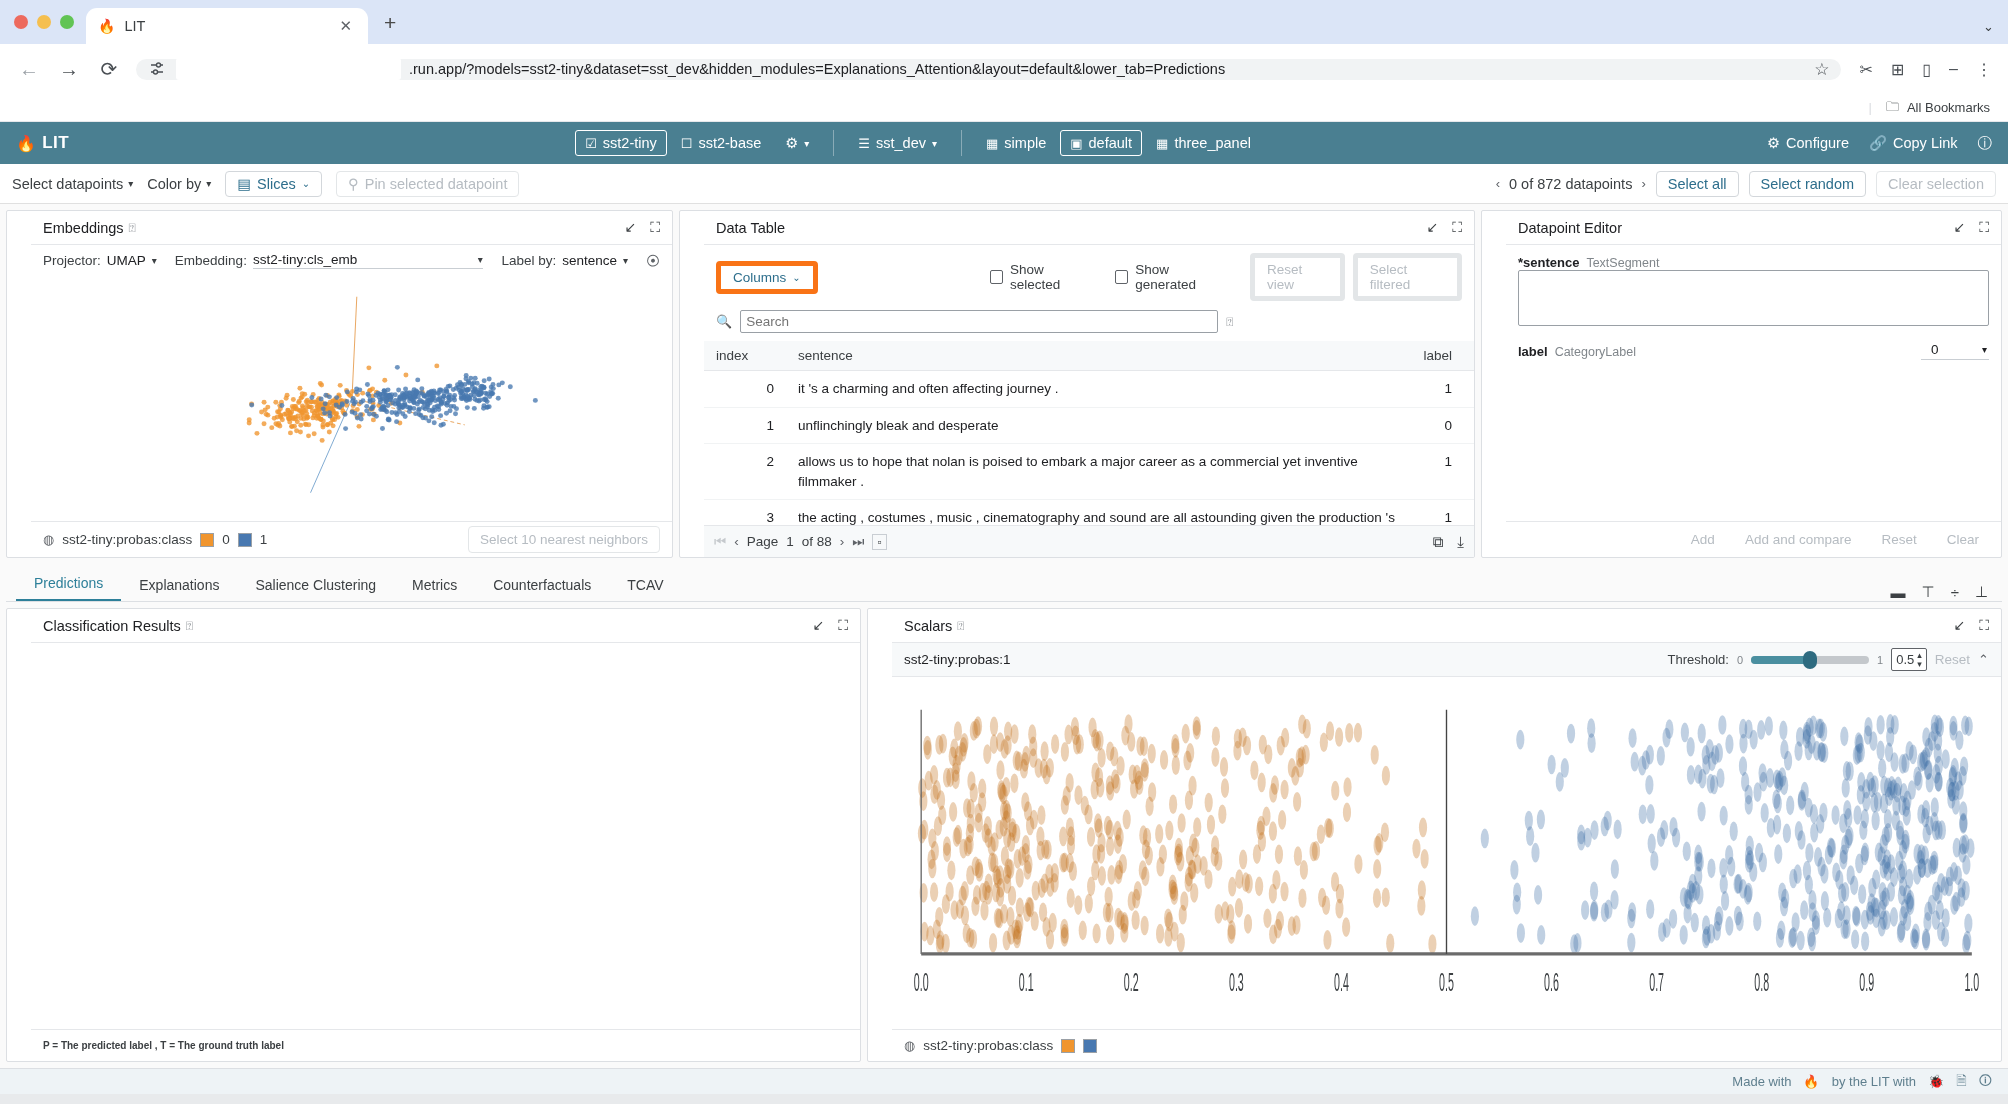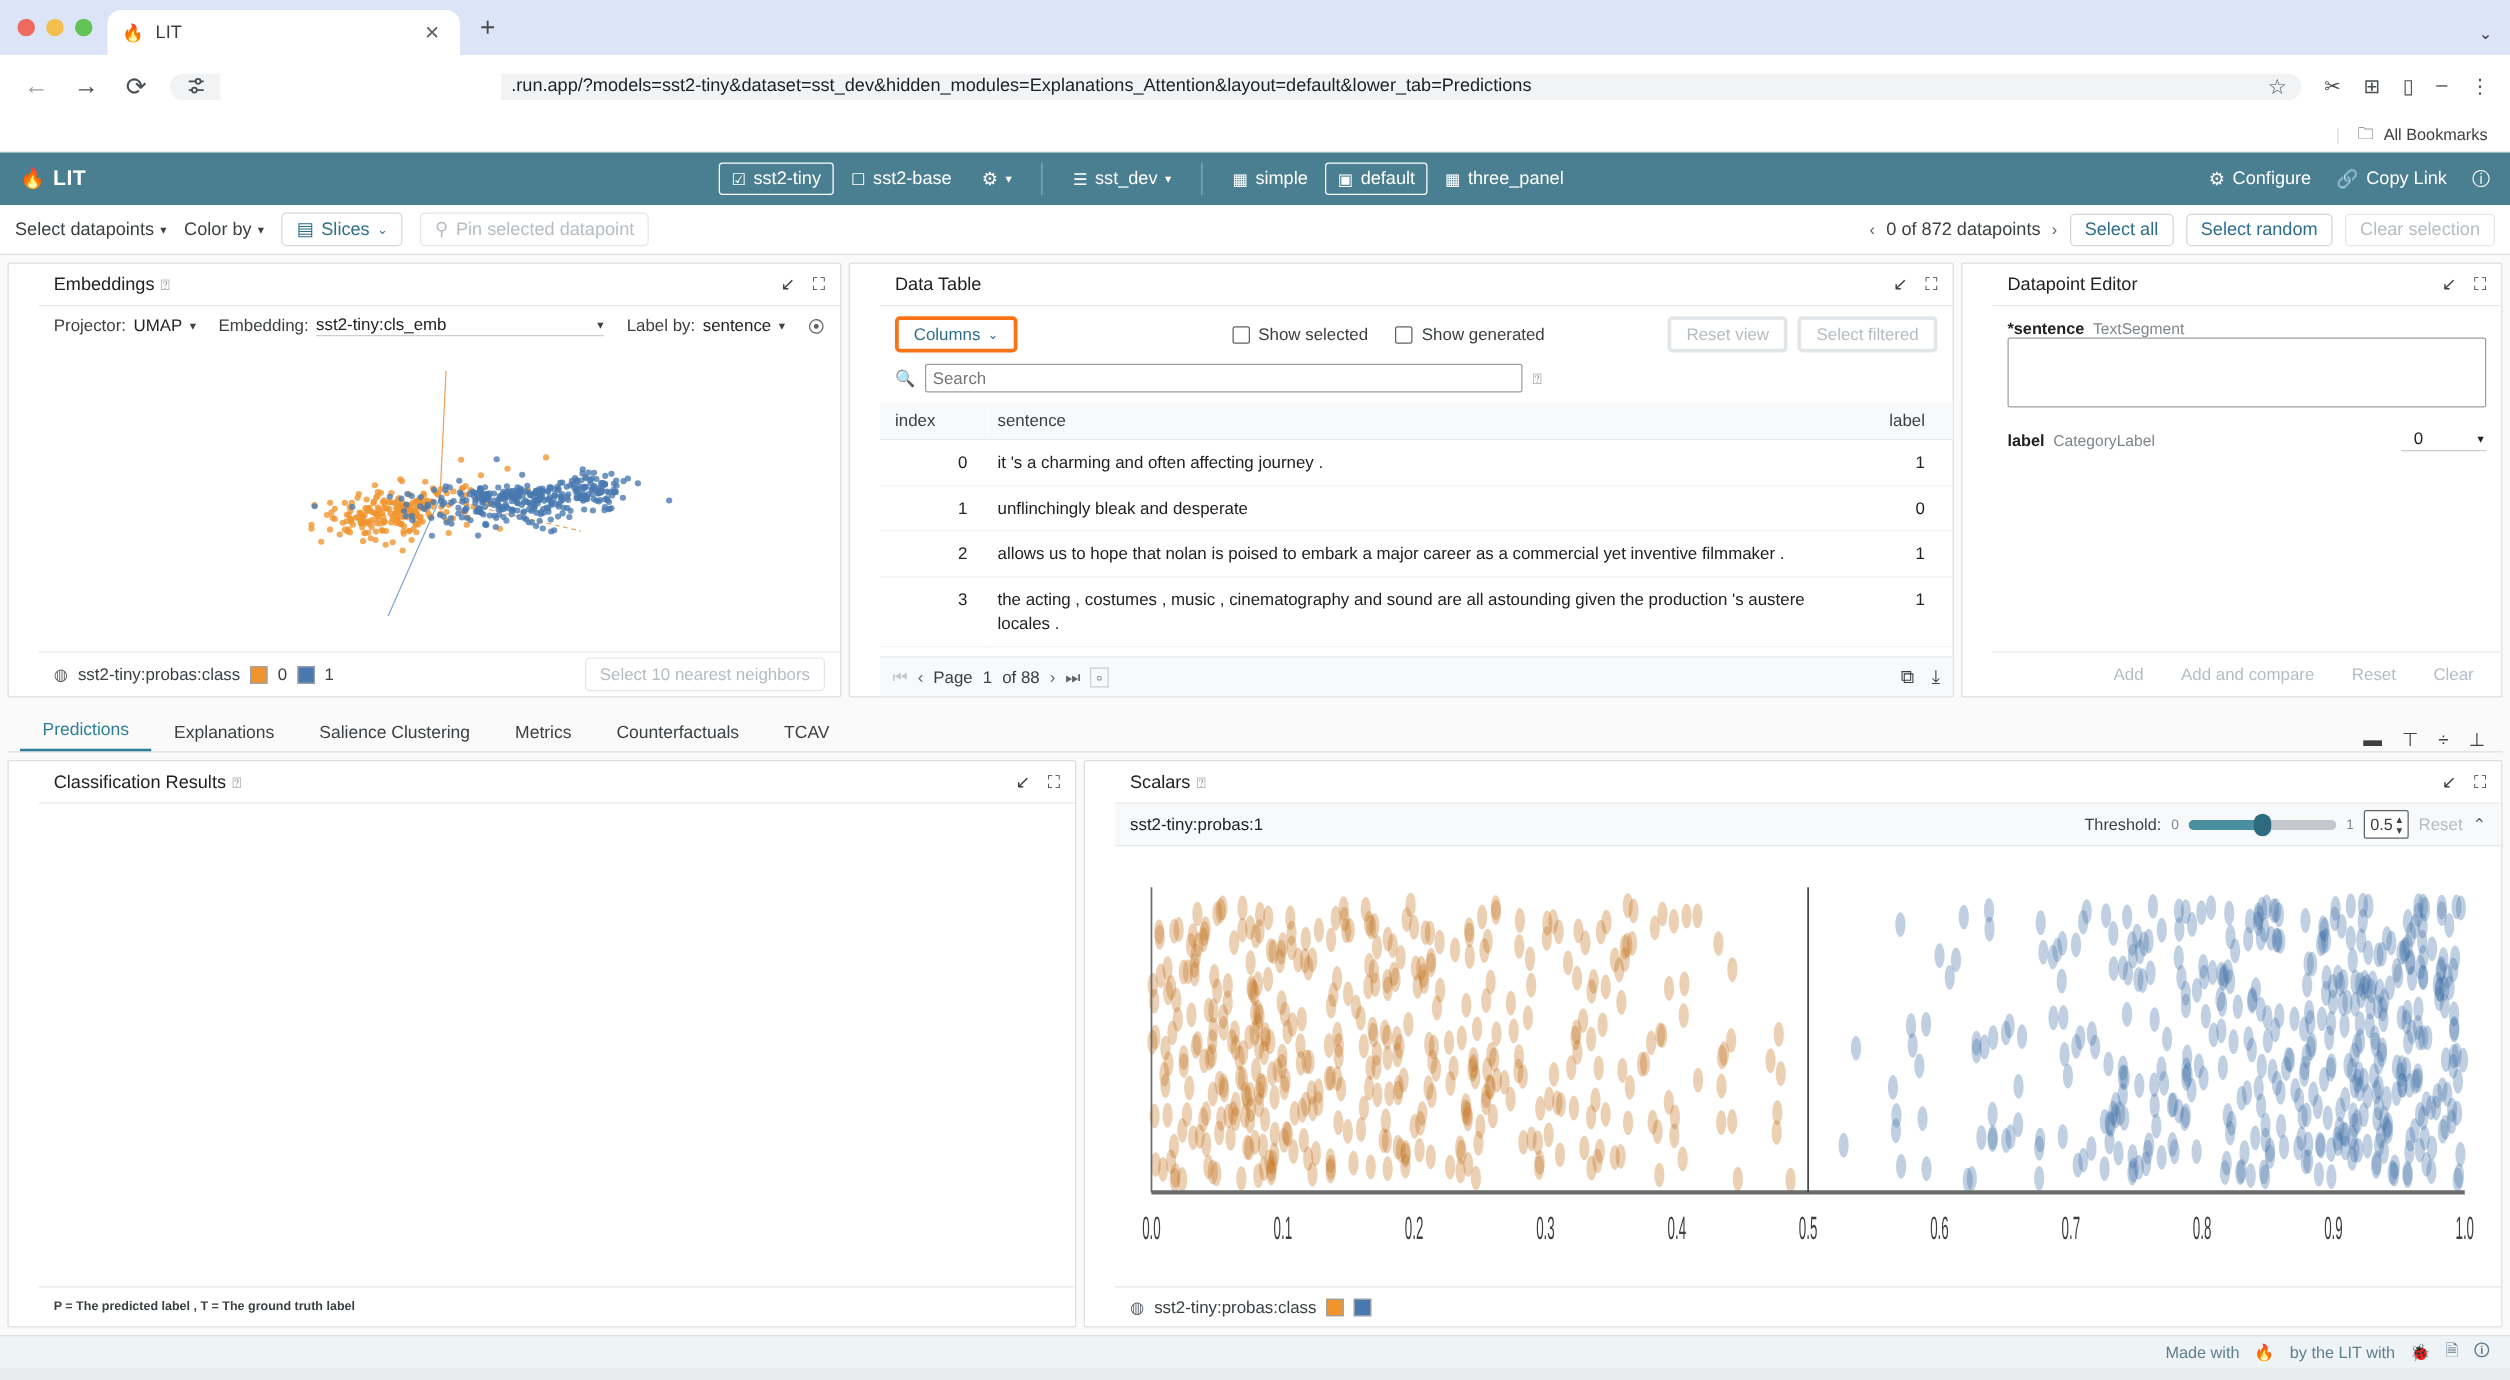--- a/index.html
+++ b/index.html
@@ -120,21 +120,21 @@
   .swatch { width: 14px; height: 14px; border: 1px solid #9aa0a6; display: inline-block; }
   .ghost-btn {
     margin-left: auto; font-size: 13.5px; color: #b6bcc2;
     border: 1px solid #e3e6e8; border-radius: 4px; padding: 5px 11px; background: #fff;
   }
 
   
   .dt-controls { padding: 8px 12px 4px; display: flex; align-items: center; gap: 22px; flex: none; }
   .pill-btn {
     display: flex; align-items: center; gap: 6px; font-size: 13.5px; color: #2d6e8c;
-    border: 3px solid #f97316; border-radius: 4px; padding: 4px 12px; background: #fff; cursor: pointer;
+    border: 5px solid #f97316; border-radius: 4px; padding: 4px 12px; background: #fff; cursor: pointer;
   }
   .cb-wrap { display: flex; align-items: center; gap: 7px; font-size: 13.5px; color: #3c4043; cursor: pointer; }
   .cb { width: 14px; height: 14px; border: 1.5px solid #5f6368; border-radius: 2px; }
   .dt-right { margin-left: auto; display: flex; gap: 8px; }
   .dt-search { display: flex; align-items: center; gap: 8px; padding: 5px 12px 8px; flex: none; }
   .dt-search .sinput {
     flex: 1; max-width: 478px; height: 23px; border: 1px solid #9aa0a6; border-radius: 2px;
     font-size: 13.5px; padding: 0 5px; color: #5f6368; font-family: "Liberation Sans", sans-serif;
     background: #fff;
   }
@@ -1005,21 +1005,21 @@
         <span style="font-size:13px;color:#5f6368">◍</span>
         <span>sst2-tiny:probas:class</span>
         <span class="swatch" style="background:#f0952e"></span>
         <span>0</span>
         <span class="swatch" style="background:#4878b0"></span>
         <span>1</span>
         <span class="ghost-btn">Select 10 nearest neighbors</span>
       </div>
     </div>
 
-    <div class="panel" style="width:884px">
+    <div class="panel" style="width:796px">
       <div class="panel-head">
         <span class="panel-title">
           <span>Data Table</span>
         </span>
         <span class="panel-head-icons">
           <span>↙</span>
           <span>⛶</span>
         </span>
       </div>
       <div class="dt-controls">

